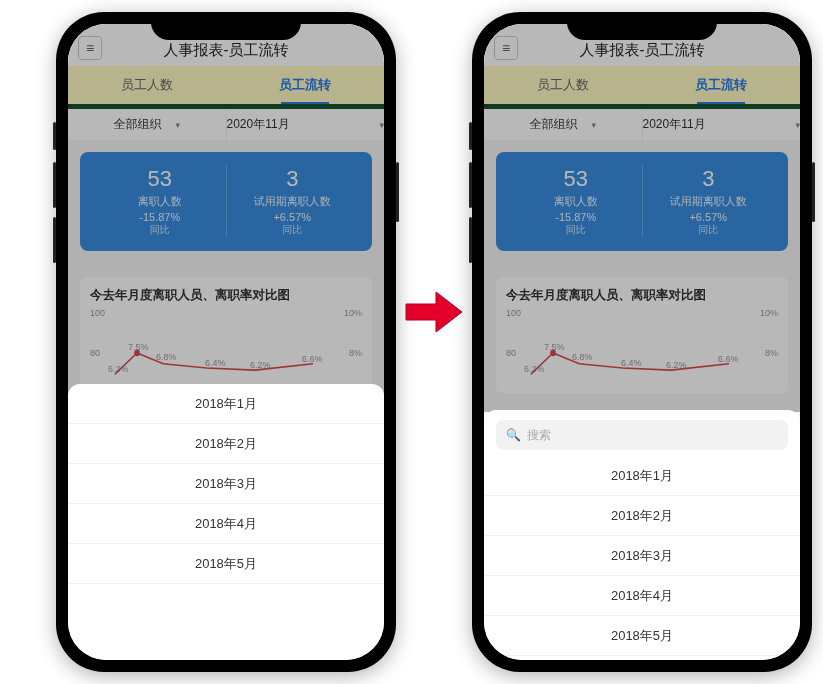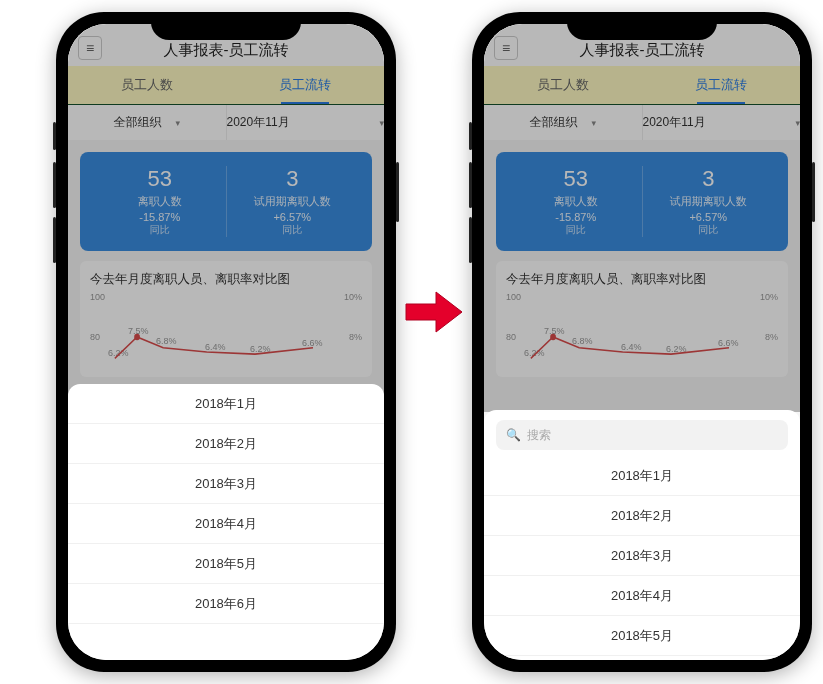--- a/index.html
+++ b/index.html
@@ -81,66 +81,66 @@
   }
   .tab {
     flex: 1;
     display: flex;
     align-items: center;
     justify-content: center;
     font-size: 13px;
     color: #666;
     position: relative;
   }
-  .tab.active { color: #2a7be4; font-weight: 400; text-align: right; }
+  .tab.active { color: #2a7be4; font-weight: 700; text-align: right; }
   .tab.active::after {
     content: "";
     position: absolute;
     bottom: 0; left: 35%; right: 35%;
     height: 2px; background: #2a7be4;
   }
   .filters {
     display: flex;
     background: #fff;
     height: 36px;
-    border-top: 1px solid #14532d;
+    border-top: 5px solid #14532d;
   }
   .filter {
     flex: 1;
     display: flex;
     align-items: center;
     justify-content: center;
     font-size: 12px;
     color: #333;
     border-right: 1px solid #eee;
     gap: 14px;
   }
   .filter:last-child { border-right: none; justify-content: space-between; }
   .chev { font-size: 9px; color: #888; }
   .cards {
-    margin: 12px 12px 10px;
+    margin: 12px 12px 26px;
     background: #3a8de0;
     border-radius: 8px;
     display: flex;
     padding: 14px 14px;
     color: #fff;
   }
   .card { flex: 1; text-align: center; border-right: 1px solid rgba(255,255,255,0.25); }
   .card:last-child { border-right: none; }
   .card-value { font-size: 22px; font-weight: 500; }
   .card-label { font-size: 11px; opacity: 0.9; margin-top: 2px; }
   .card-delta { font-size: 11px; margin-top: 2px; opacity: 0.9; }
   .card-yoy { font-size: 10px; opacity: 0.75; }
   .section {
     margin: 0 12px;
     background: #fff;
     border-radius: 6px;
     padding: 10px;
   }
-  .section-title { font-size: 12.5px; color: #333; font-weight: 400; }
+  .section-title { font-size: 12.5px; color: #333; font-weight: 700; }
   .chart {
     margin-top: 4px;
     height: 75px;
     position: relative;
     font-size: 9px; color: #999;
   }
   .yl { position: absolute; left: 0; }
   .yr { position: absolute; right: 0; }
   .chart svg { position:absolute; left:20px; right:20px; top:0; bottom:0; width: calc(100% - 40px); height: 100%; }
   .datapt { position: absolute; font-size: 9px; color: #999; }
@@ -257,21 +257,20 @@
       </div>
     </div>
     <div class="dim-overlay" style="bottom:255px; border-radius:38px 38px 0 0;"></div>
 
     <div class="sheet" style="height:276px;">
       <div class="sheet-item">2018年1月</div>
       <div class="sheet-item">2018年2月</div>
       <div class="sheet-item">2018年3月</div>
       <div class="sheet-item">2018年4月</div>
       <div class="sheet-item">2018年5月</div>
-      <div class="sheet-item">2018年6月</div>
     </div>
   </div>
 </div>
 
 <svg class="arrow" viewBox="0 0 60 44">
   <path d="M2 14 L32 14 L32 2 L58 22 L32 42 L32 30 L2 30 Z" fill="#e4002b" stroke="#b00020" stroke-width="1"></path>
 </svg>
 
 <div class="phone phone-right">
   <div class="side-btn" style="left:-3px; top:110px; width:3px; height:28px;"></div>

